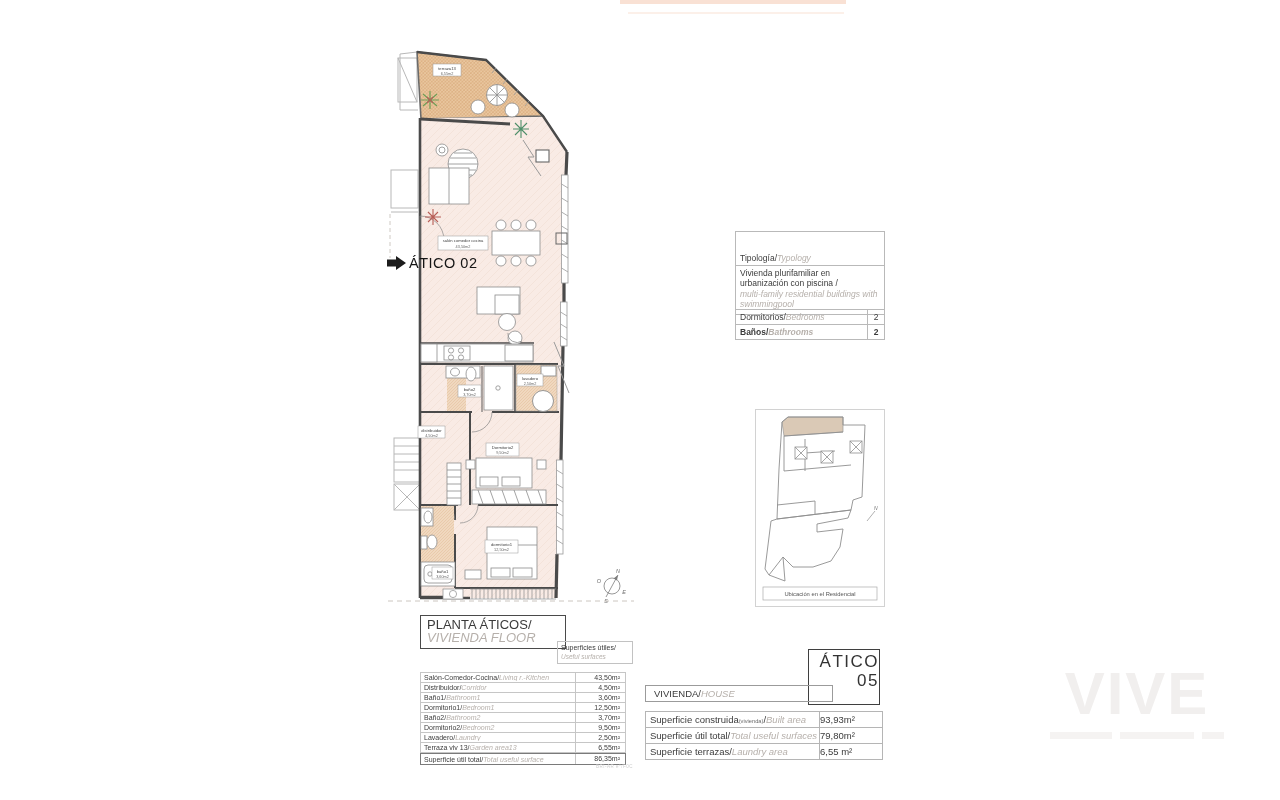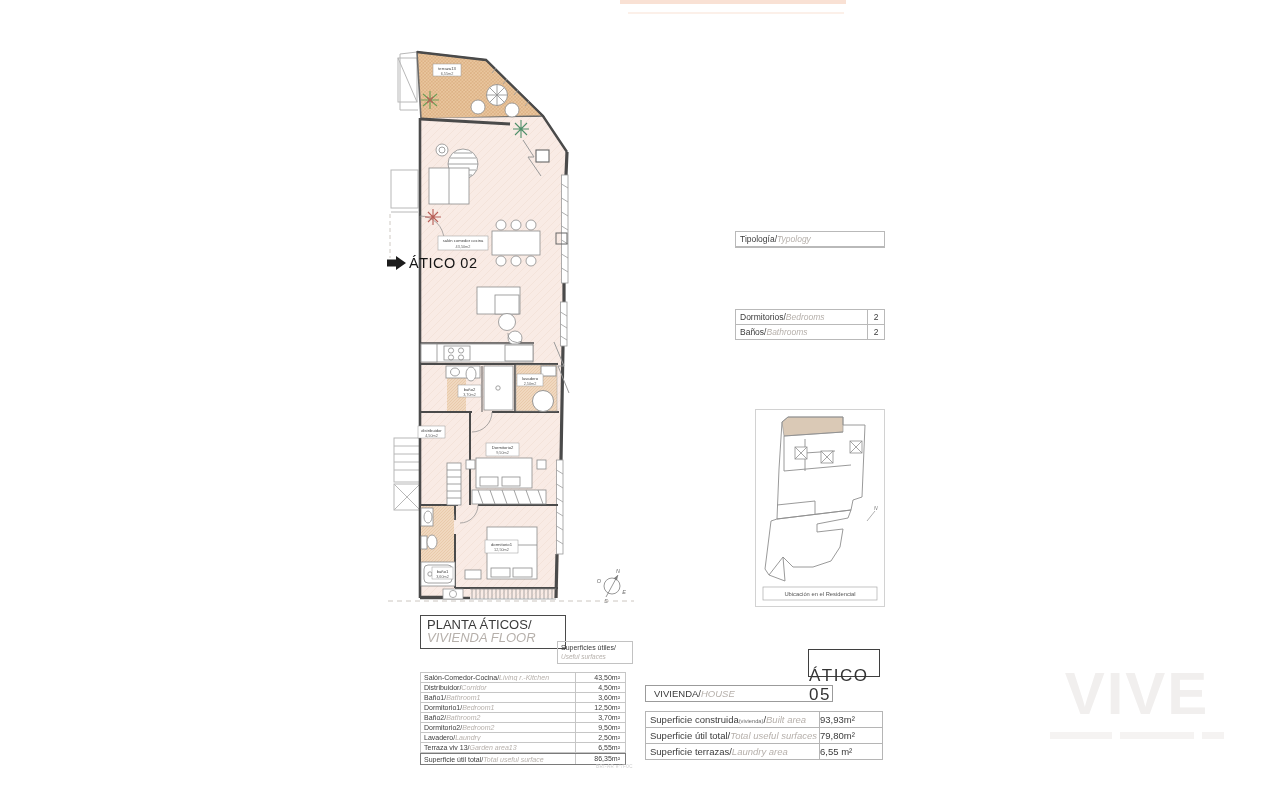--- a/index.html
+++ b/index.html
@@ -9,47 +9,47 @@
   .es{color:#3b3b3b;}
   .en{font-style:italic;color:#b6b0ab;}
   .sub{font-size:60%;color:#6a6a6a;}
 
   
   #topbar{left:620px;top:0;width:226px;height:4px;background:#f9e1d4;}
   #topline{left:628px;top:12px;width:216px;height:2px;background:#fcf0e9;}
 
   
   #typ{left:735px;top:231px;width:148px;border:1px solid #b9b9b9;font-size:8.5px;line-height:10.5px;}
-  #typ .hd{padding:2px 4px 1px;border-bottom:1px solid #b9b9b9;}
+  #typ .hd{padding:2px 4px 1px;border-bottom:1px solid #b9b9b9;margin-top:19px;}
   #typ .bd{padding:2px 4px 4px;}
 
   
   #cnt{left:735px;top:309px;width:148px;border:1px solid #b9b9b9;font-size:8.5px;}
   #cnt .row{display:flex;height:14px;align-items:center;}
-  #cnt .row+.row{border-top:1px solid #b9b9b9;}
+  #cnt .row+.row{border-top:1px solid #b9b9b9;font-weight:bold;}
   #cnt .lbl{flex:1;padding-left:4px;}
   #cnt .val{width:16px;text-align:center;border-left:1px solid #b9b9b9;align-self:stretch;line-height:14px;}
 
   
   #planta{left:420px;top:615px;width:132px;border:1.5px solid #4a4a4a;padding:3px 6px 4px;font-size:13px;line-height:12.5px;}
 
   
   #suh{left:557px;top:641px;width:68px;border:1px solid #c2c2c2;padding:2px 3px;font-size:7px;line-height:8.5px;}
   #suh .en{font-size:6.5px;}
 
   
   #stab{left:420px;top:672px;width:206px;font-size:7px;border-top:1px solid #c6c6c6;}
   #stab .row{display:flex;height:9px;align-items:center;border-bottom:1px solid #c6c6c6;border-left:1px solid #c6c6c6;border-right:1px solid #c6c6c6;}
   #stab .lbl{flex:1;padding-left:3px;white-space:nowrap;overflow:hidden;}
   #stab .val{width:44px;align-self:stretch;line-height:9px;text-align:right;padding-right:5px;border-left:1px solid #c6c6c6;}
   #stab .row.total{border:1.4px solid #7a7a7a;height:10px;}
 
   
-  #unit{left:808px;top:649px;width:72px;height:28px;border:1.5px solid #3f3f3f;text-align:left;
-        font-size:17px;line-height:19px;letter-spacing:1.5px;color:#333;padding-top:16px;box-sizing:border-box;}
+  #unit{left:808px;top:649px;width:72px;height:56px;border:1.5px solid #3f3f3f;text-align:right;
+        font-size:17px;line-height:19px;letter-spacing:1.5px;color:#333;padding-top:2px;box-sizing:border-box;}
 
   
   #vhd{left:645px;top:685px;width:178px;height:15px;border:1px solid #9b9b9b;font-size:9.5px;line-height:15px;padding-left:8px;}
   #htab{left:645px;top:711px;width:238px;font-size:9.5px;border-top:1px solid #b5b5b5;}
   #htab .row{display:flex;height:15px;align-items:center;border-bottom:1px solid #b5b5b5;border-left:1px solid #b5b5b5;border-right:1px solid #b5b5b5;}
   #htab .lbl{flex:1;padding-left:4px;white-space:nowrap;overflow:hidden;}
   #htab .val{width:56px;align-self:stretch;line-height:15px;text-align:left;padding-right:6px;border-left:1px solid #b5b5b5;}
 
   
   #ref{left:596px;top:764px;font-size:4.5px;color:#cdcdcd;letter-spacing:.5px;}
@@ -312,20 +312,24 @@
       </g>
     </g>
 
     <path d="M388,601 L634,601" stroke="#ccc6c0" stroke-width="1" stroke-dasharray="5,4"></path>
   </svg>
 
   <div id="typ" class="abs">
     <div class="hd">
       <span class="es">Tipología/</span><span class="en">Typology</span>
     </div>
+    <div class="bd">
+      <span class="es">Vivienda plurifamiliar en urbanización con piscina  /</span><br>
+      <span class="en">multi-family residential buildings with swimmingpool</span>
+    </div>
   </div>
 
   <div id="cnt" class="abs">
     <div class="row">
       <span class="lbl"><span class="es">Dormitorios/</span><span class="en">Bedrooms</span></span>
       <span class="val">2</span>
     </div>
     <div class="row">
       <span class="lbl"><span class="es">Baños/</span><span class="en">Bathrooms</span></span>
       <span class="val">2</span>

